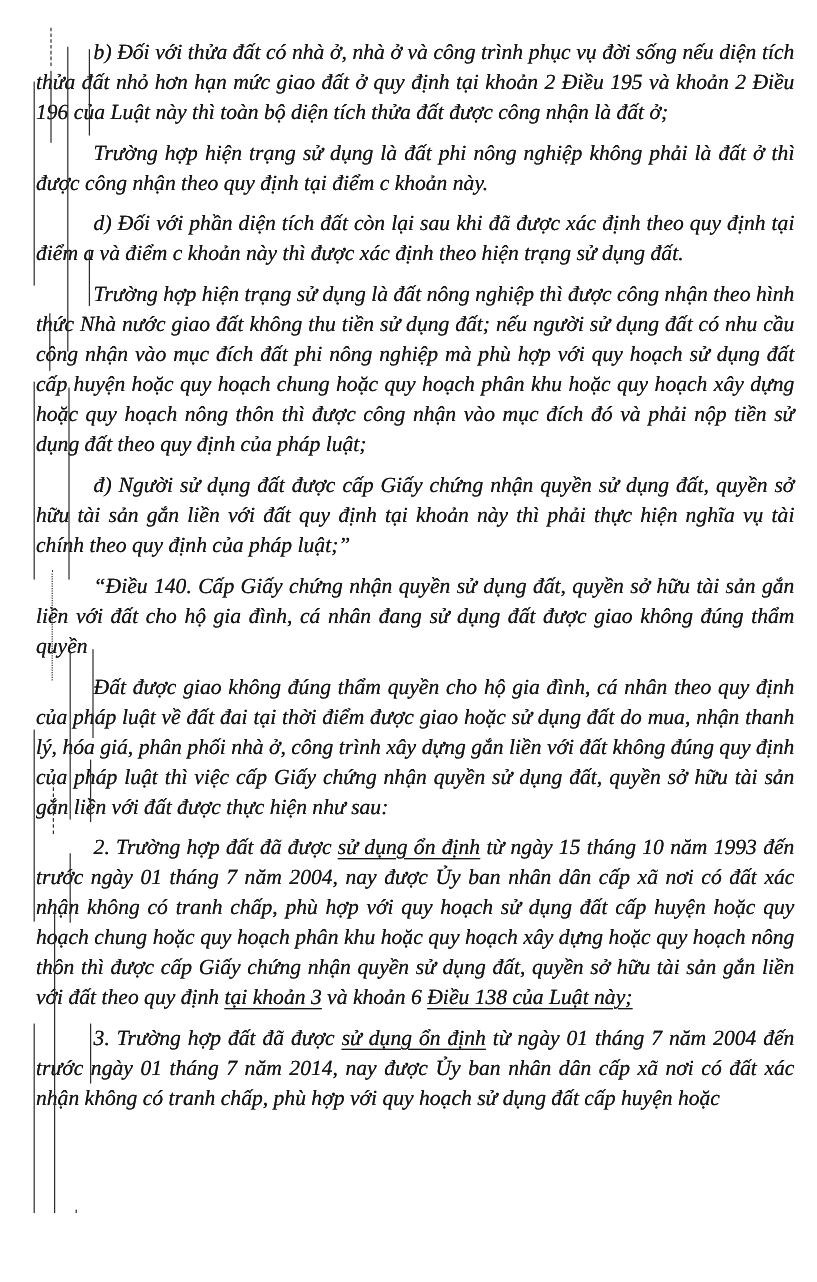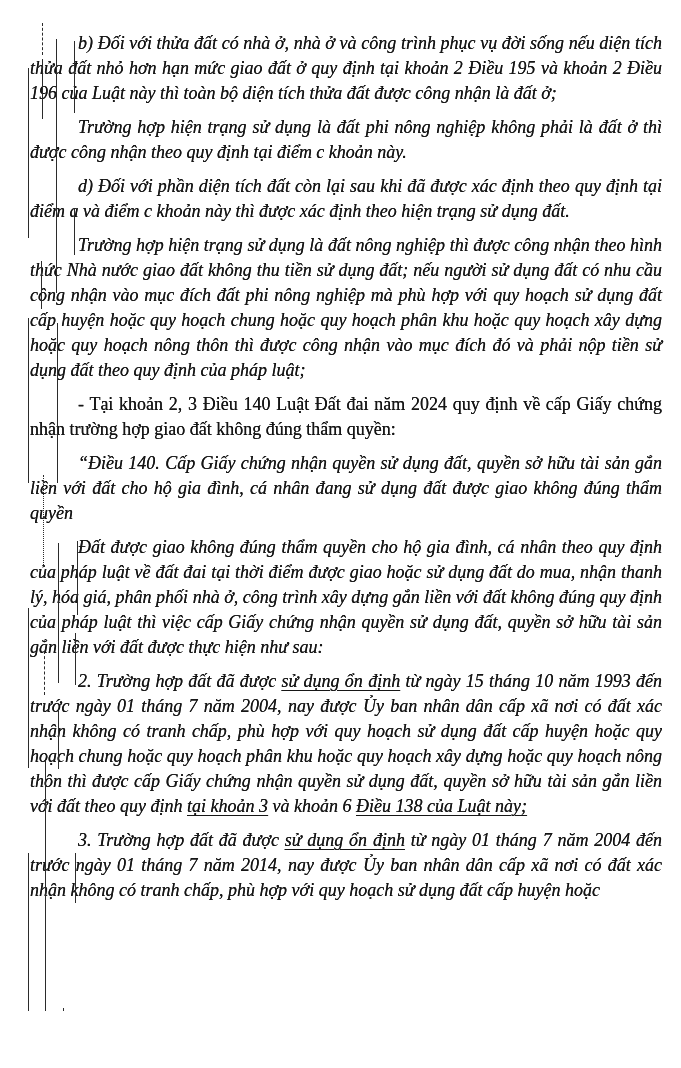--- a/index.html
+++ b/index.html
@@ -42,21 +42,21 @@
 </style>
 </head>
 <body>
 
 <div class="page">
   <div class="content" id="doc-body">
       <p class="para italic"><span>b) Đối với thửa đất có nhà ở, nhà ở và công trình phục vụ đời sống nếu diện tích thửa đất nhỏ hơn hạn mức giao đất ở quy định tại khoản 2 Điều 195 và khoản 2 Điều 196 của Luật này thì toàn bộ diện tích thửa đất được công nhận là đất ở;</span></p>
       <p class="para italic"><span>Trường hợp hiện trạng sử dụng là đất phi nông nghiệp không phải là đất ở thì được công nhận theo quy định tại điểm c khoản này.</span></p>
       <p class="para italic"><span>d) Đối với phần diện tích đất còn lại sau khi đã được xác định theo quy định tại điểm a và điểm c khoản này thì được xác định theo hiện trạng sử dụng đất.</span></p>
       <p class="para italic"><span>Trường hợp hiện trạng sử dụng là đất nông nghiệp thì được công nhận theo hình thức Nhà nước giao đất không thu tiền sử dụng đất; nếu người sử dụng đất có nhu cầu công nhận vào mục đích đất phi nông nghiệp mà phù hợp với quy hoạch sử dụng đất cấp huyện hoặc quy hoạch chung hoặc quy hoạch phân khu hoặc quy hoạch xây dựng hoặc quy hoạch nông thôn thì được công nhận vào mục đích đó và phải nộp tiền sử dụng đất theo quy định của pháp luật;</span></p>
-      <p class="para upright"><span>- Tại khoản 2, 3 Điều 140 Luật Đất đai năm 2024 quy định về cấp Giấy chứng nhận trường hợp giao đất không đúng thẩm quyền:</span></p>
+      <p class="para italic"><span>đ) Người sử dụng đất được cấp Giấy chứng nhận quyền sử dụng đất, quyền sở hữu tài sản gắn liền với đất quy định tại khoản này thì phải thực hiện nghĩa vụ tài chính theo quy định của pháp luật;”</span></p>
       <p class="para italic"><span>“Điều 140. Cấp Giấy chứng nhận quyền sử dụng đất, quyền sở hữu tài sản gắn liền với đất cho hộ gia đình, cá nhân đang sử dụng đất được giao không đúng thẩm quyền</span></p>
       <p class="para italic"><span>Đất được giao không đúng thẩm quyền cho hộ gia đình, cá nhân theo quy định của pháp luật về đất đai tại thời điểm được giao hoặc sử dụng đất do mua, nhận thanh lý, hóa giá, phân phối nhà ở, công trình xây dựng gắn liền với đất không đúng quy định của pháp luật thì việc cấp Giấy chứng nhận quyền sử dụng đất, quyền sở hữu tài sản gắn liền với đất được thực hiện như sau:</span></p>
       <p class="para italic"><span>2. Trường hợp đất đã được </span><span class="u">sử dụng ổn định</span><span> từ ngày 15 tháng 10 năm 1993 đến trước ngày 01 tháng 7 năm 2004, nay được Ủy ban nhân dân cấp xã nơi có đất xác nhận không có tranh chấp, phù hợp với quy hoạch sử dụng đất cấp huyện hoặc quy hoạch chung hoặc quy hoạch phân khu hoặc quy hoạch xây dựng hoặc quy hoạch nông thôn thì được cấp Giấy chứng nhận quyền sử dụng đất, quyền sở hữu tài sản gắn liền với đất theo quy định </span><span class="u">tại khoản 3</span><span> và khoản 6 </span><span class="u">Điều 138 của Luật này;</span></p>
       <p class="para italic"><span>3. Trường hợp đất đã được </span><span class="u">sử dụng ổn định</span><span> từ ngày 01 tháng 7 năm 2004 đến trước ngày 01 tháng 7 năm 2014, nay được Ủy ban nhân dân cấp xã nơi có đất xác nhận không có tranh chấp, phù hợp với quy hoạch sử dụng đất cấp huyện hoặc</span></p>
     </div>
 
 <div class="vmark" style="left: 28px; top: 45px; height: 170px; border-left: 1px solid rgb(43, 43, 43);"></div>
     <div class="vmark" style="left: 28px; top: 295px; height: 165px; border-left: 1px solid rgb(43, 43, 43);"></div>
     <div class="vmark" style="left: 28px; top: 585px; height: 160px; border-left: 1px solid rgb(43, 43, 43);"></div>
     <div class="vmark" style="left: 28px; top: 830px; height: 235px; border-left: 1px solid rgb(43, 43, 43);"></div>

